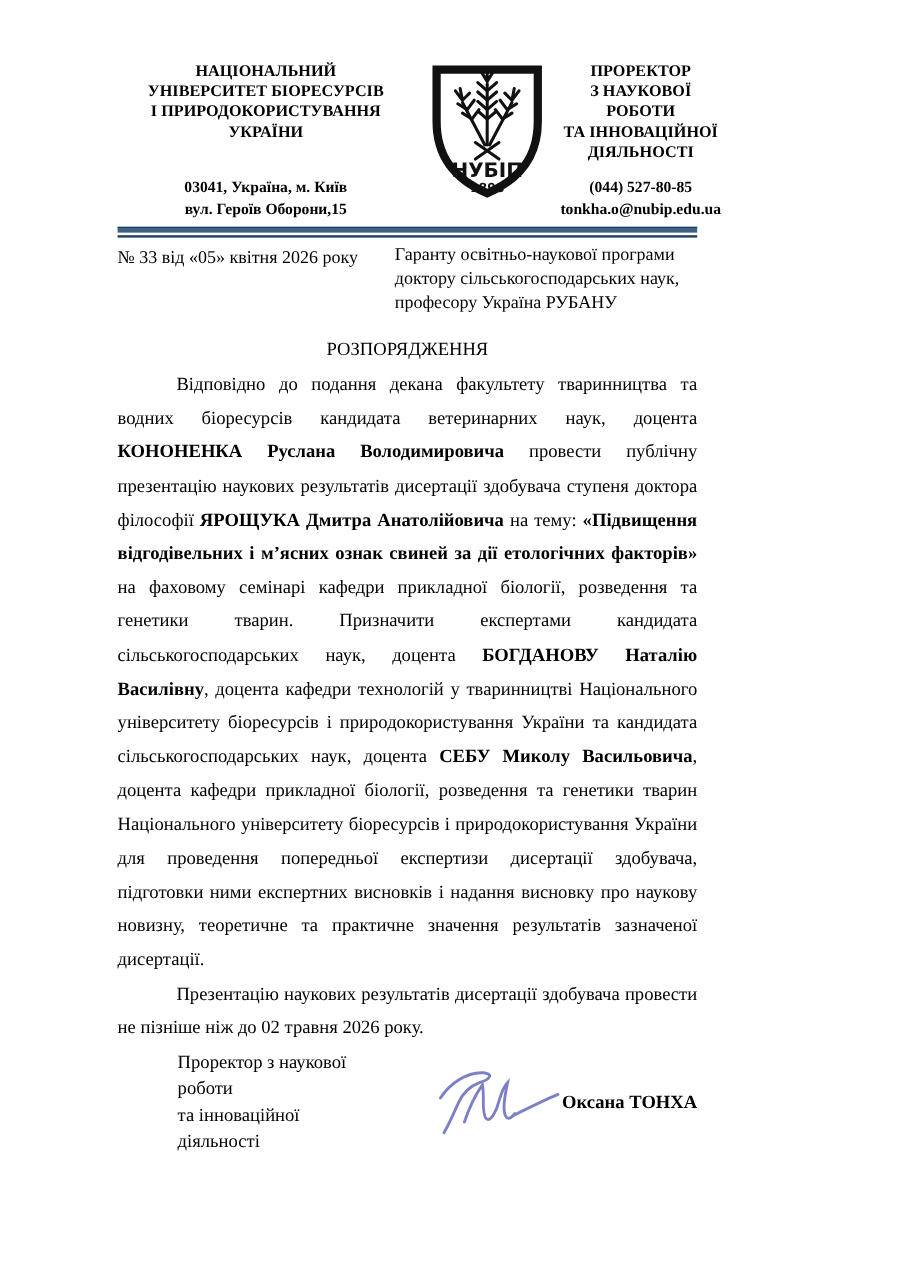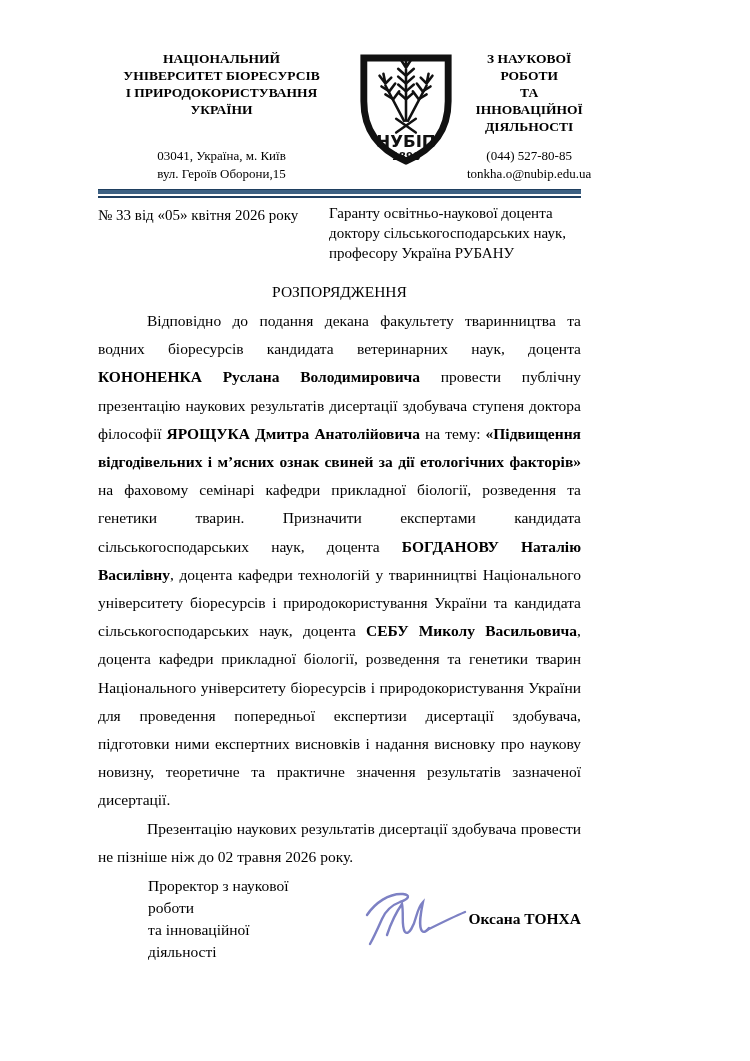--- a/index.html
+++ b/index.html
@@ -13,21 +13,21 @@
     width:750px;height:1061px;background:#ffffff;color:#000;
     font-family:"Liberation Serif","DejaVu Serif",serif;
     overflow:hidden;
   }
   .page{width:618px;height:1061px;padding:50px 37px 0 98px;}
 
   
   .letterhead{display:grid;grid-template-columns:247px 122px 1fr;}
   .lh-col{display:flex;flex-direction:column;justify-content:space-between;height:132px;text-align:center;}
   .org-name{font-weight:bold;font-size:13.5px;line-height:17px;}
-  .org-contact{font-size:13px;line-height:17.5px;}
+  .org-contact{font-size:13px;line-height:17.5px;font-weight:bold;}
   .lh-logo{display:flex;justify-content:center;align-items:flex-start;}
 
   
   .rule{margin-top:7px;}
   .rule .band{height:5px;background:var(--rule-mid);border-top:1px solid var(--rule-dark);}
   .rule .gap{height:2px;background:#fff;}
   .rule .thin{height:2px;background:var(--rule-dark);}
 
   
   .ref-row{display:flex;margin-top:5px;font-size:15px;}
@@ -92,41 +92,42 @@
 
           <path d="M42 84 L62 70 M42 70 L62 84"></path>
         </g>
         <text class="shield-text" x="52" y="99" text-anchor="middle" font-size="17" fill="#111111">НУБІП</text>
         <text class="shield-text" x="52" y="112" text-anchor="middle" font-size="10.5" fill="#111111">1898</text>
       </svg>
     </div>
 
     <div class="lh-col">
       <div class="org-name">
+          <div>ПРОРЕКТОР</div>
           <div>З НАУКОВОЇ РОБОТИ</div>
           <div>ТА ІННОВАЦІЙНОЇ</div>
           <div>ДІЯЛЬНОСТІ</div>
         </div>
       <div class="org-contact">
           <div>(044) 527-80-85</div>
           <div>tonkha.o@nubip.edu.ua</div>
         </div>
     </div>
   </div>
 
   <div class="rule">
     <div class="band"></div>
       <div class="gap"></div>
       <div class="thin"></div>
   </div>
 
   <div class="ref-row">
     <div class="ref-no">№ 33 від «05» квітня 2026 року</div>
     <div class="recipient">
-        <div>Гаранту освітньо-наукової доцента</div>
+        <div>Гаранту освітньо-наукової програми</div>
         <div>доктору сільськогосподарських наук,</div>
         <div>професору Україна РУБАНУ</div>
       </div>
   </div>
 
   <div class="doc-title">РОЗПОРЯДЖЕННЯ</div>
 
   <div class="body-text">
     <p><span>Відповідно до подання декана факультету тваринництва та водних біоресурсів кандидата ветеринарних наук, доцента </span><b>КОНОНЕНКА Руслана Володимировича</b><span> провести публічну презентацію наукових результатів дисертації здобувача ступеня доктора філософії </span><b>ЯРОЩУКА Дмитра Анатолійовича</b><span> на тему: </span><b>«Підвищення відгодівельних і м’ясних ознак свиней за дії етологічних факторів»</b><span> на фаховому семінарі кафедри прикладної біології, розведення та генетики тварин. Призначити експертами кандидата сільськогосподарських наук, доцента </span><b>БОГДАНОВУ Наталію Василівну</b><span>, доцента кафедри технологій у тваринництві Національного університету біоресурсів і природокористування України та кандидата сільськогосподарських наук, доцента </span><b>СЕБУ Миколу Васильовича</b><span>, доцента кафедри прикладної біології, розведення та генетики тварин Національного університету біоресурсів і природокористування України для проведення попередньої експертизи дисертації здобувача, підготовки ними експертних висновків і надання висновку про наукову новизну, теоретичне та практичне значення результатів зазначеної дисертації.</span></p>
     <p>Презентацію наукових результатів дисертації здобувача провести не пізніше ніж до 02 травня 2026 року.</p>

